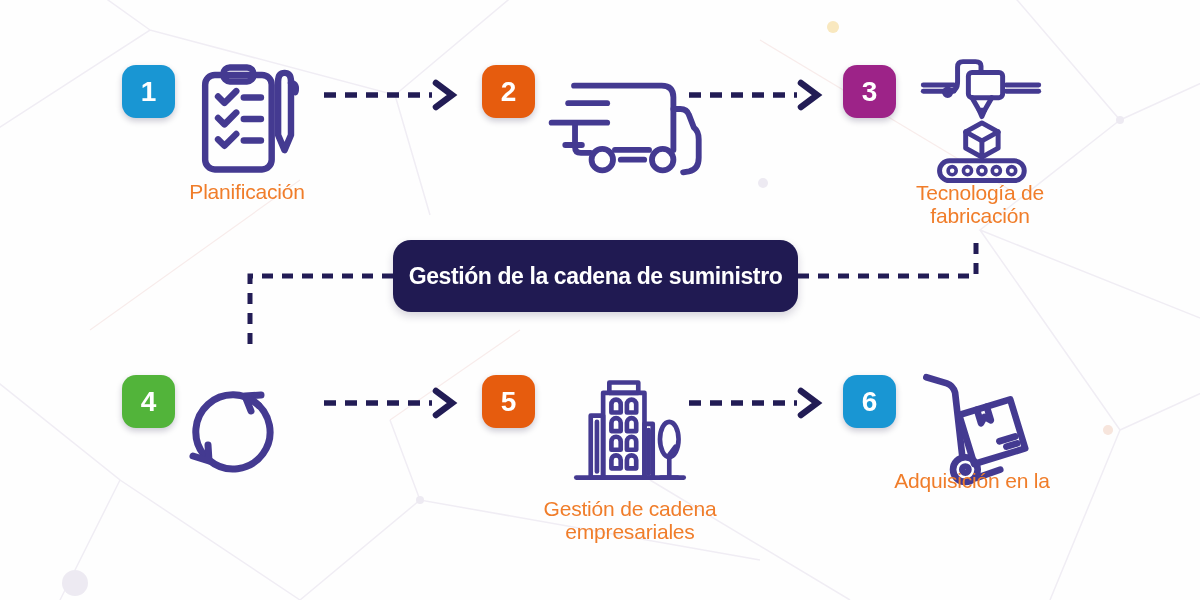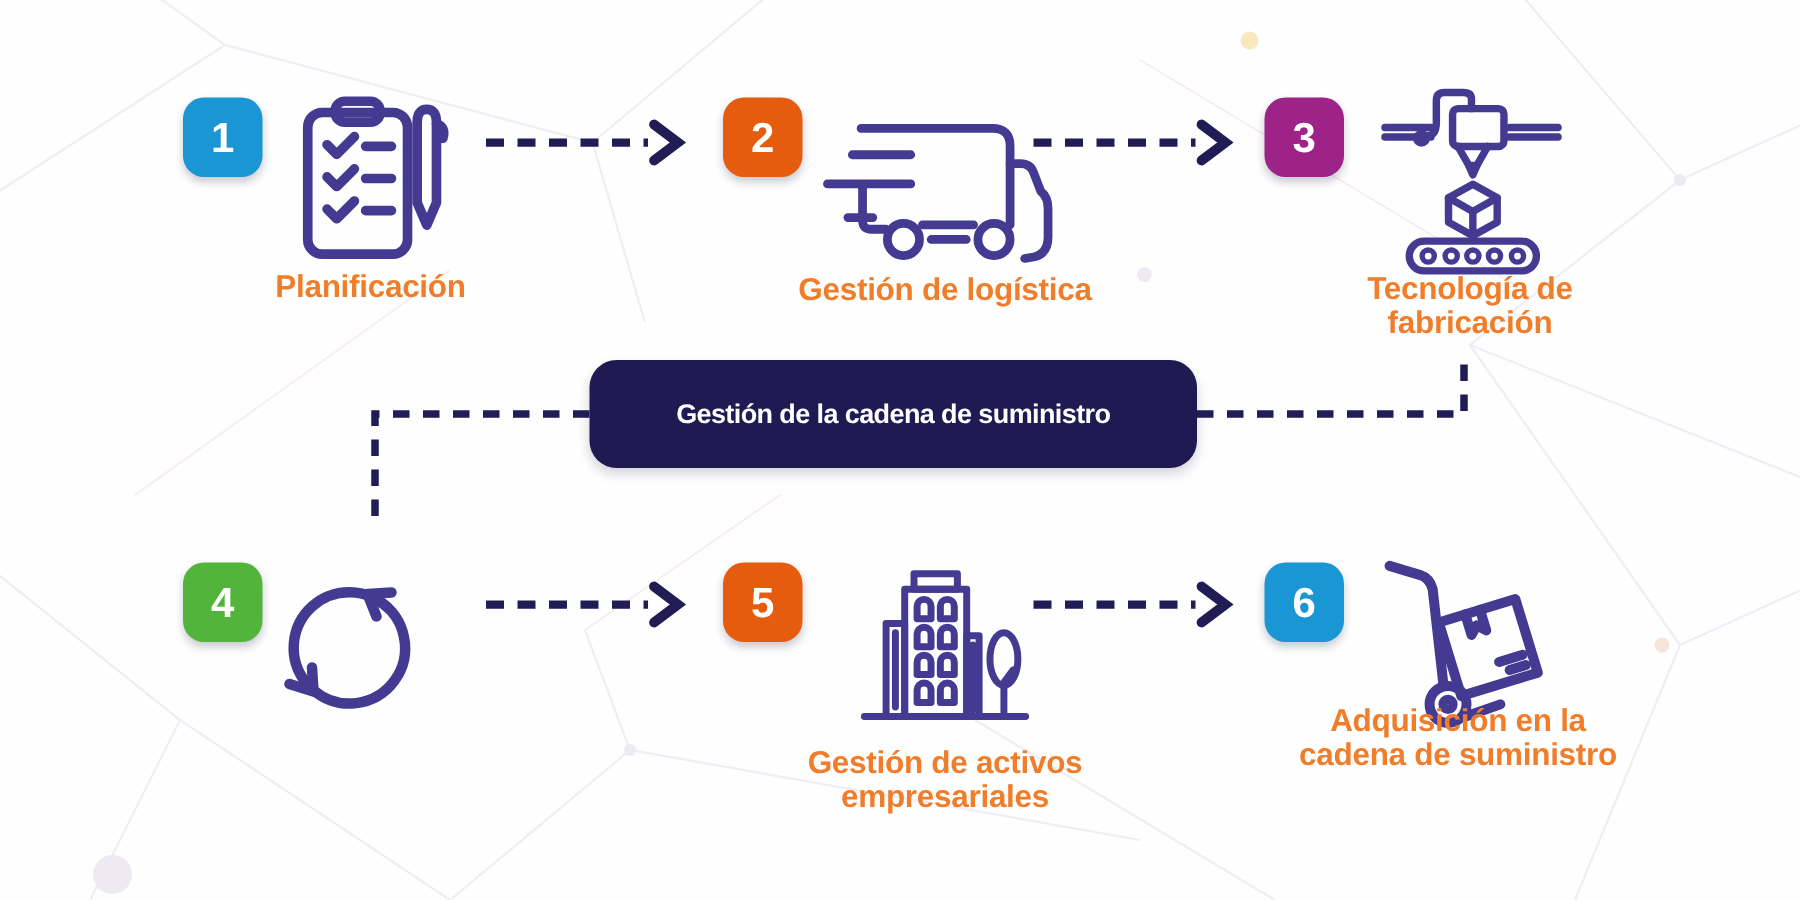--- a/index.html
+++ b/index.html
@@ -10,32 +10,32 @@
   }
   .bg{position:absolute;left:0;top:0;width:100%;height:100%;z-index:0;}
   .layer{position:absolute;left:0;top:0;width:100%;height:100%;z-index:1;}
   .badge{
     position:absolute;width:53px;height:53px;border-radius:14px;
     color:#fff;font-weight:bold;font-size:28px;
     display:flex;align-items:center;justify-content:center;
     box-shadow:0 3px 6px rgba(25,15,60,.22);
   }
   .label{
-    position:absolute;color:#f07d2a;font-weight:bold;font-size:21px;
+    position:absolute;color:#f07d2a;font-weight:normal;font-size:21px;
     line-height:23px;text-align:center;letter-spacing:-0.2px;
   }
   .icon{position:absolute;color:#443a91;}
   .icon svg{display:block;width:100%;height:100%;}
   .icon path,.icon rect,.icon circle,.icon ellipse,.icon line{
     fill:none;stroke:currentColor;stroke-linecap:round;stroke-linejoin:round;
   }
   .pill{
     position:absolute;left:393px;top:240px;width:405px;height:72px;
     border-radius:18px;display:flex;align-items:center;justify-content:center;
-    color:#fff;font-weight:bold;font-size:18px;letter-spacing:-0.4px;
+    color:#fff;font-weight:bold;font-size:23px;letter-spacing:-0.4px;
     box-shadow:0 4px 8px rgba(25,15,60,.18);text-align:center;
   }
   .arrow{position:absolute;width:148px;height:36px;color:#221c55;}
   .arrow svg{display:block;width:100%;height:100%;}
   .connectors{position:absolute;left:0;top:0;width:1200px;height:600px;color:#221c55;z-index:1;pointer-events:none;}
   
   #b1{left:122px;top:65px;} #i1{left:188px;top:58px;width:118px;height:122px;} #l1{left:132px;top:180px;width:230px;}
   #b2{left:482px;top:65px;} #i2{left:542px;top:72px;width:180px;height:112px;} #l2{left:515px;top:182px;width:230px;}
   #b3{left:843px;top:65px;} #i3{left:912px;top:58px;width:138px;height:128px;} #l3{left:865px;top:181px;width:230px;}
   #b4{left:122px;top:375px;} #i4{left:183px;top:382px;width:100px;height:100px;} #l4{left:103px;top:497px;width:260px;}
@@ -108,23 +108,20 @@
             <path d="M5,52 H62"></path>
             <path d="M19,75 H36"></path>
           <path d="M29,53 V77 Q29,83 35,83 H45"></path>
           <path d="M70,80 H105"></path>
             <path d="M76,90 H100"></path>
           <path d="M130,38 H137 Q144,38 146,44 L151,57 Q156,61 156,69 V88 Q156,100 146,102 L140,103"></path>
           <circle cx="57" cy="90" r="11"></circle>
           <circle cx="119" cy="90" r="11"></circle>
         </g>
       </svg>
-    </div>
-    <div class="label" id="l2">
-      <span>Gestión de logística</span>
     </div>
 
     <div class="arrow" id="a2">
       <svg viewBox="0 0 148 36">
         <path d="M6,18 H114" stroke="currentColor" stroke-width="5.5" fill="none" stroke-dasharray="12 9"></path>
         <path d="M118,6 L134,18 L118,30" stroke="currentColor" stroke-width="6.5" fill="none" stroke-linecap="round"></path>
       </svg>
     </div>
 
     <div class="badge" id="b3" style="background: rgb(157, 35, 136);">3</div>
@@ -208,21 +205,21 @@
           <rect x="74" y="52" width="8" height="52"></rect>
             <path d="M78,58 V100"></path>
           <path d="M98,104 V84"></path>
           <ellipse cx="98" cy="67" rx="9" ry="17"></ellipse>
           <path d="M98,82 L104,74"></path>
           <path d="M90,104 H106"></path>
         </g>
       </svg>
     </div>
     <div class="label" id="l5">
-      <span>Gestión de activos</span><br>
+      <span>Gestión de cadena</span><br>
       <span>empresariales</span>
     </div>
 
     <div class="arrow" id="a4">
       <svg viewBox="0 0 148 36">
         <path d="M6,18 H114" stroke="currentColor" stroke-width="5.5" fill="none" stroke-dasharray="12 9"></path>
         <path d="M118,6 L134,18 L118,30" stroke="currentColor" stroke-width="6.5" fill="none" stroke-linecap="round"></path>
       </svg>
     </div>
 
@@ -238,17 +235,16 @@
             <rect x="52" y="38" width="52" height="50"></rect>
             <path d="M70,38 V52 L75,47 L80,52 V38"></path>
             <path d="M82,74 H98"></path>
               <path d="M87,81 H98"></path>
           </g>
         </g>
       </svg>
     </div>
     <div class="label" id="l6">
       <span>Adquisición en la</span><br>
-      <span>cadena de suministro</span>
     </div>
 
   </div>
 </div>
 
 </body></html>

